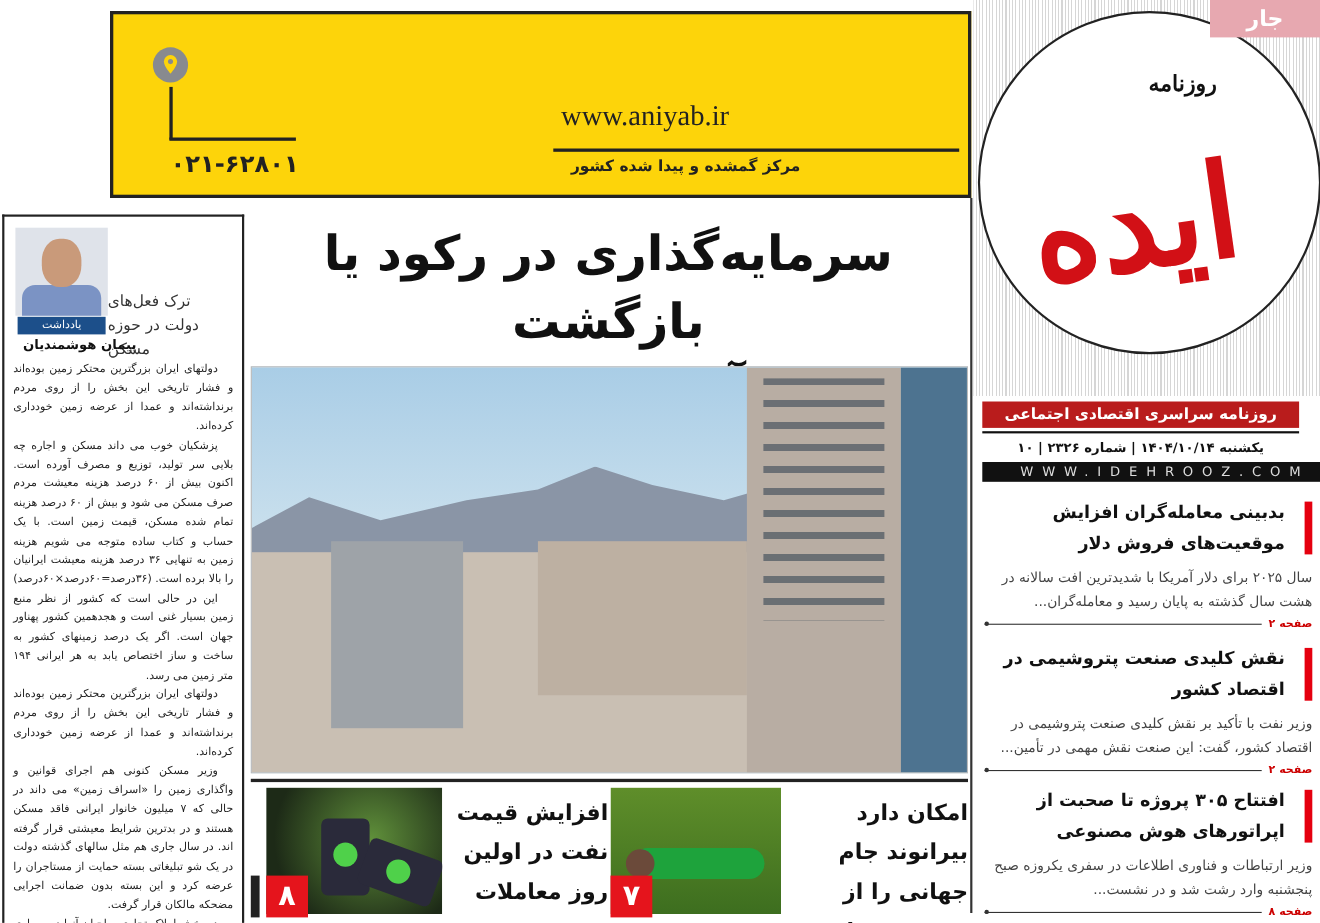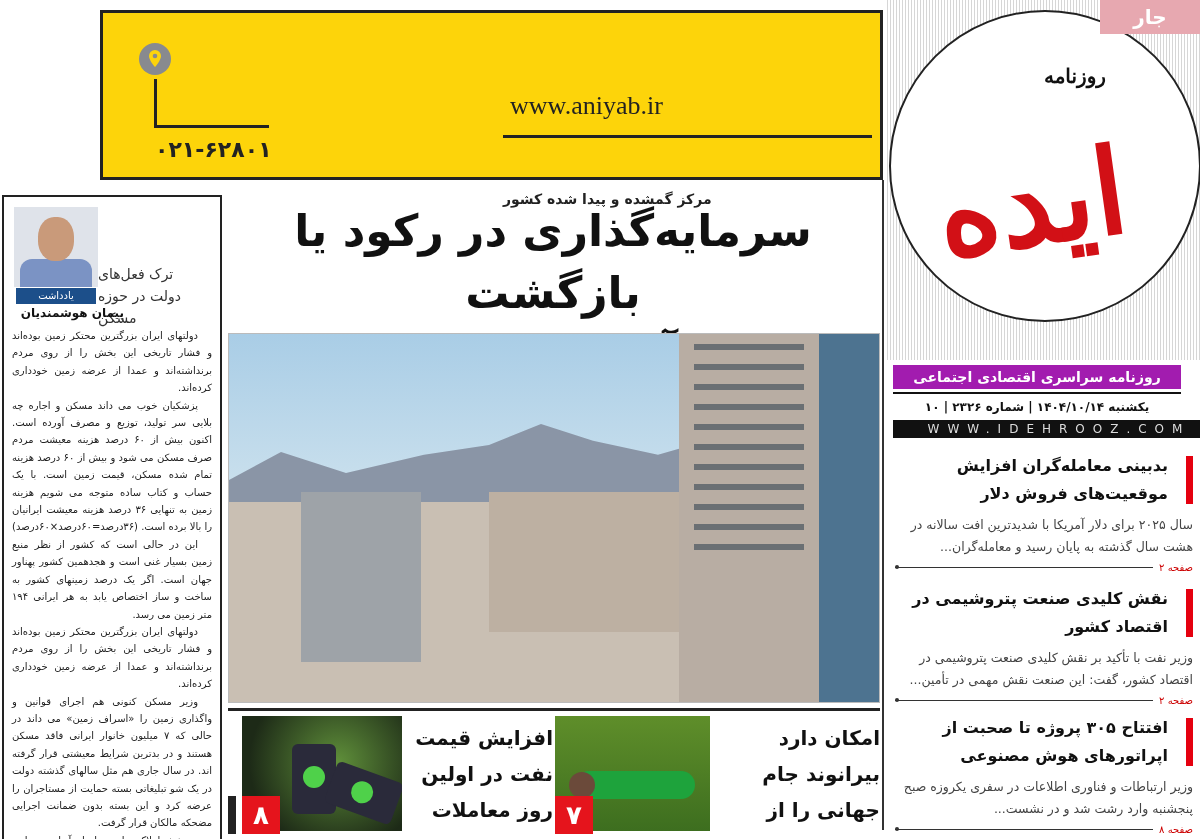--- a/index.html
+++ b/index.html
@@ -15,21 +15,21 @@
     position: absolute; left: 170px; top: 40px; width: 230px; height: 120px;
     font-family: "DejaVu Serif", serif; font-weight: bold; font-size: 74px; line-height: 110px;
     color: #111; text-align: center; letter-spacing: -2px;
   }
   .ad .url {
     position: absolute; left: 407px; top: 78px; font-family: Liberation Serif, serif;
     font-size: 26px; color: #222; direction: ltr;
   }
   .ad .rule { position: absolute; left: 400px; right: 8px; top: 122px; height: 3px; background: #222; }
   .ad .tagline {
-    position: absolute; left: 400px; top: 130px; font-size: 14px; font-weight: bold; color: #222; margin-top: 48px;
+    position: absolute; left: 416px; top: 130px; font-size: 14px; font-weight: bold; color: #222;
   }
   .ad .pin {
     position: absolute; left: 36px; top: 30px; width: 32px; height: 32px; border-radius: 50%;
     background: #888a8f; display: flex; align-items: center; justify-content: center;
   }
   .ad .pin-line-v { position: absolute; left: 51px; top: 66px; width: 3px; height: 48px; background: #222; }
   .ad .pin-line-h { position: absolute; left: 51px; top: 112px; width: 115px; height: 3px; background: #222; }
   .ad .phone {
     position: absolute; left: 52px; top: 124px; font-family: "DejaVu Sans", sans-serif;
     font-weight: bold; font-size: 22px; color: #222; direction: ltr; letter-spacing: 2px;
@@ -52,21 +52,21 @@
   .paper-label {
     position: absolute; left: 125px; top: 52px; width: 90px; text-align: right;
     font-family: "DejaVu Serif", serif; font-weight: bold; font-size: 20px; color: #111;
   }
   .logo {
     position: absolute; left: 0; top: 70px; width: 315px; text-align: center;
     font-family: "DejaVu Serif", serif; font-weight: bold; font-size: 118px; line-height: 240px;
     color: #d21016; transform: rotate(-8deg); letter-spacing: -6px;
   }
   .tag-bar {
-    position: absolute; left: 8px; top: 365px; width: 288px; height: 24px; background: #a21caf;
+    position: absolute; left: 8px; top: 365px; width: 288px; height: 24px; background: #b91c1c;
     color: #fff; font-size: 14px; font-weight: bold; text-align: center; line-height: 24px;
   }
   .tag-rule { position: absolute; left: 8px; top: 392px; width: 288px; height: 2px; background: #111; }
   .issue-line {
     position: absolute; left: 8px; top: 396px; width: 288px; height: 22px;
     font-size: 12px; font-weight: bold; text-align: center; line-height: 22px; color: #111;
   }
   .site-bar {
     position: absolute; left: 8px; top: 420px; width: 332px; height: 18px; background: #111;
     color: #ddd; font-size: 12px; text-align: center; line-height: 18px; direction: ltr; letter-spacing: 8px;
@@ -74,21 +74,21 @@
 
   
   .news { position: absolute; left: 895px; width: 298px; }
   .news .head {
     position: relative; padding-right: 25px; font-size: 16px; font-weight: bold; line-height: 28px; color: #111;
   }
   .news .head::before {
     content: ""; position: absolute; right: 0; top: 4px; bottom: 4px; width: 7px; background: #e5000f;
   }
   .news .body { font-size: 12.5px; line-height: 22px; color: #444; margin-top: 6px; }
-  .news .foot { display: flex; align-items: center; gap: 6px; margin-top: 4px; }
+  .news .foot { display: flex; align-items: center; gap: 6px; margin-top: 4px; font-weight: bold; }
   .news .foot .line { flex: 1; height: 1px; background: #333; position: relative; }
   .news .foot .line::after { content: ""; position: absolute; left: 0; top: -2px; width: 4px; height: 4px; background: #333; border-radius: 50%; }
   .news .foot .page { font-size: 10px; color: #c00; }
 
   
   .vdivider { position: absolute; left: 882px; top: 180px; width: 2px; height: 650px; background: #333; }
 
   
   .headline {
     position: absolute; left: 228px; top: 200px; width: 650px; text-align: center;

